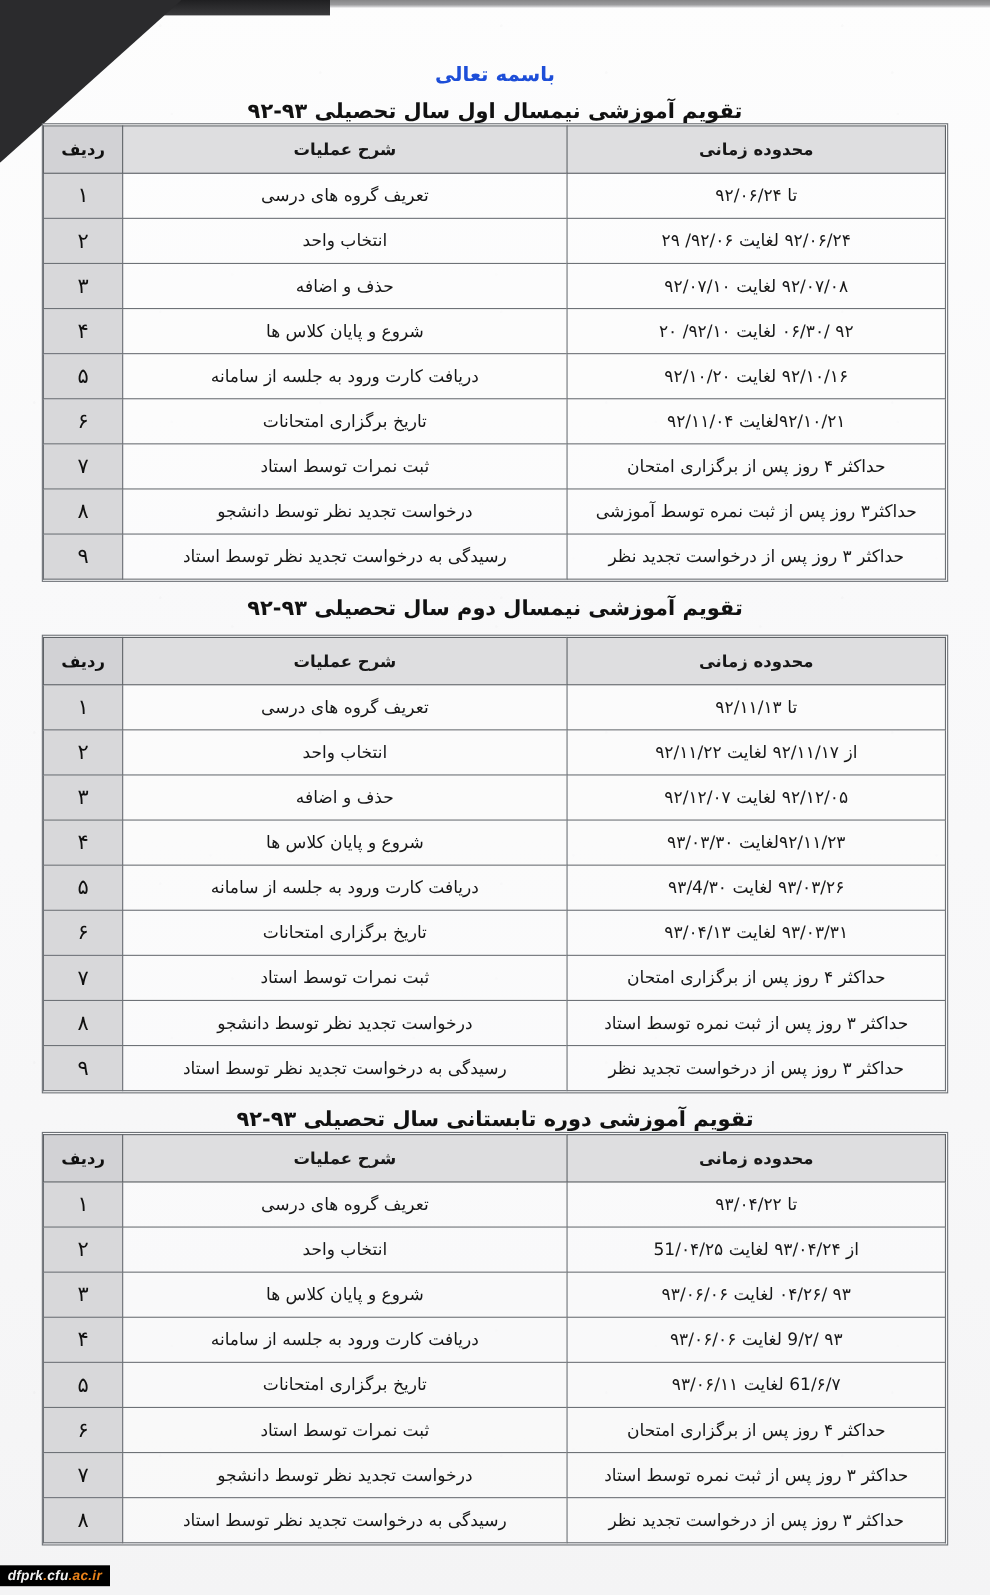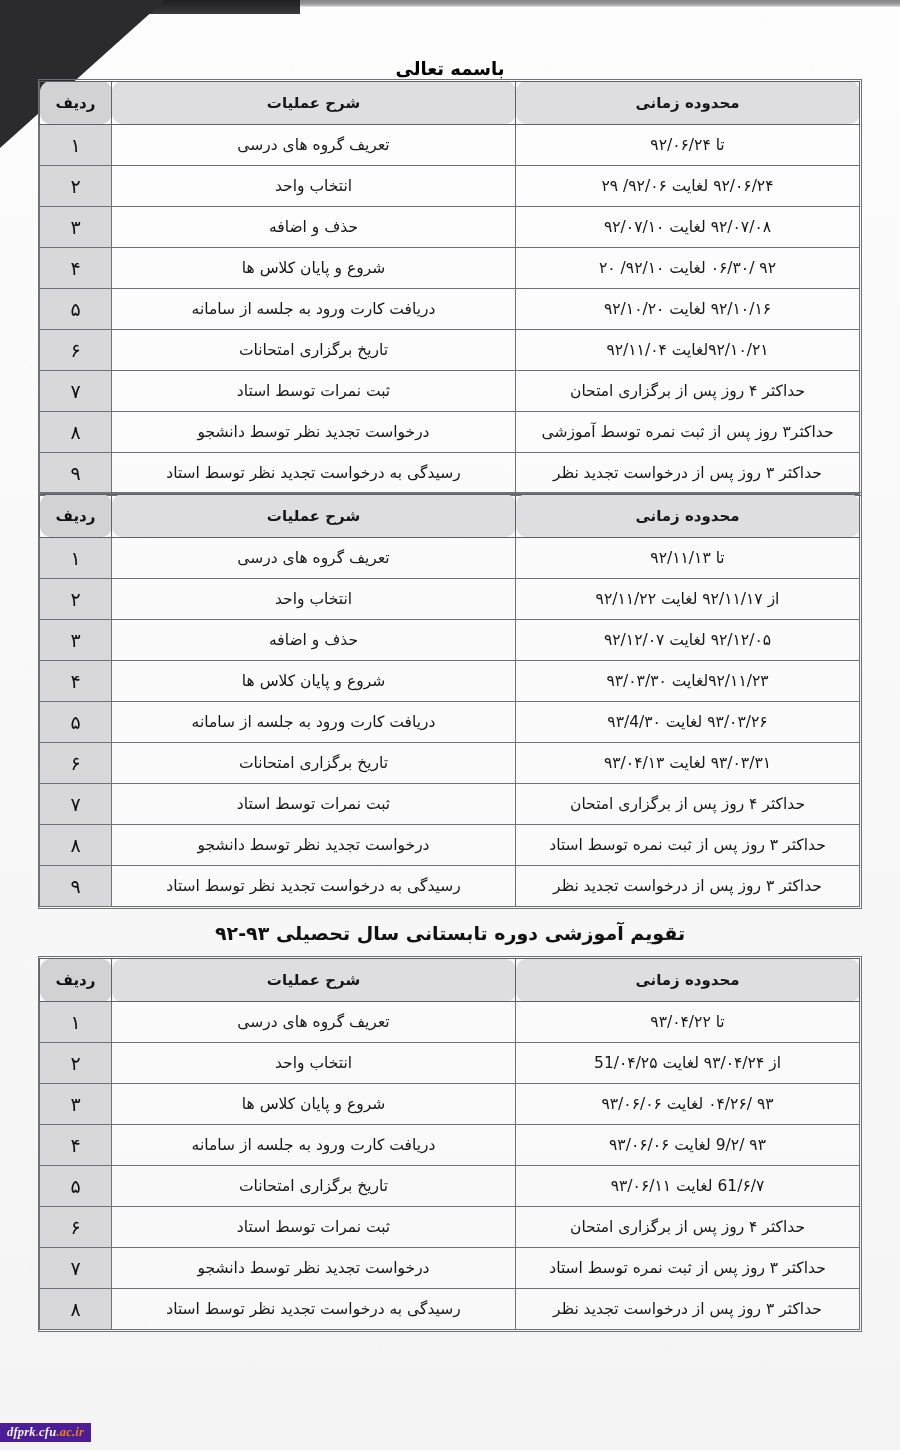--- a/index.html
+++ b/index.html
@@ -77,38 +77,38 @@
     position: relative;
     z-index: 5;
     padding: 0;
   }
 
   
   .basmala {
     text-align: center;
     font-weight: bold;
     font-size: 18px;
-    color: #000000;
+    color: #1d4ed8;
     letter-spacing: .2px;
     margin: 0;
     padding-top: 58px;
     line-height: 1.25;
   }
   .section-title {
     text-align: center;
     font-weight: bold;
     font-size: 19px;
     color: #111111;
     line-height: 1.35;
     margin: 0;
     padding: 0;
   }
   .title-1 { padding-top: 8px; padding-bottom: 0; }
   .title-2 { padding-top: 14px; padding-bottom: 12px; }
-  .title-3 { padding-top: 14px; padding-bottom: 12px; }
+  .title-3 { padding-top: 14px; padding-bottom: 0; }
 
   
   .cal-table {
     border-collapse: collapse;
     width: 820px;
     margin: 0 auto;
     table-layout: fixed;
     background: transparent;
     direction: rtl;
   }
@@ -120,21 +120,20 @@
     text-align: center;
     color: #171717;
     background: rgba(255,255,255,.40);
   }
   .cal-table thead th {
     background: #dedee0;
     font-weight: bold;
     font-size: 15px;
     height: 42px;
     border-color: #5e6266;
-    border-radius: 11px;
   }
   .cal-table tbody td {
     font-size: 15.5px;
   }
 
   
   .table-wrap {
     position: relative;
     width: 820px;
     margin: 0 auto;
@@ -168,23 +167,23 @@
 
   .cell-sharh { font-size: 15.5px; }
   .cell-zaman { font-size: 15.5px; letter-spacing: .1px; }
 
   
   #watermark {
     position: absolute;
     left: 0;
     bottom: 8px;
     z-index: 8;
-    background: #4c1d95;
+    background: #000000;
     padding: 3px 7px 4px 7px;
-    font-family: Liberation Serif, serif;
+    font-family: Liberation Sans, sans-serif;
     font-size: 12.5px;
     font-weight: bold;
     font-style: italic;
     line-height: 1;
     letter-spacing: .2px;
     direction: ltr;
     white-space: nowrap;
   }
   #watermark .wm-a { color: #f2f2f2; }
   #watermark .wm-b { color: #e8821a; }
@@ -196,20 +195,21 @@
 
 <div id="page"></div>
 <div id="corner-artifact-top"></div>
 <div id="corner-artifact-edge"></div>
 <div id="corner-artifact"></div>
 
 <div id="content">
 
   <div class="basmala">باسمه تعالی</div>
 
+  <div class="section-title title-1">تقویم آموزشی نیمسال اول سال تحصیلی ۹۳-۹۲</div>
 
   <div class="table-wrap">
     <table class="cal-table">
       <colgroup>
         <col class="col-zaman">
           <col class="col-sharh">
           <col class="col-radif">
       </colgroup>
       <thead>
         <tr>
@@ -261,20 +261,21 @@
           </tr>
         <tr>
             <td class="cell-zaman">حداکثر ۳ روز پس از درخواست تجدید نظر</td>
             <td class="cell-sharh">رسیدگی به درخواست تجدید نظر توسط استاد</td>
             <td class="radif">۹</td>
           </tr>
       </tbody>
     </table>
   </div>
 
+  <div class="section-title title-2">تقویم آموزشی نیمسال دوم سال تحصیلی ۹۳-۹۲</div>
 
   <div class="table-wrap">
     <table class="cal-table">
       <colgroup>
         <col class="col-zaman">
           <col class="col-sharh">
           <col class="col-radif">
       </colgroup>
       <thead>
         <tr>

